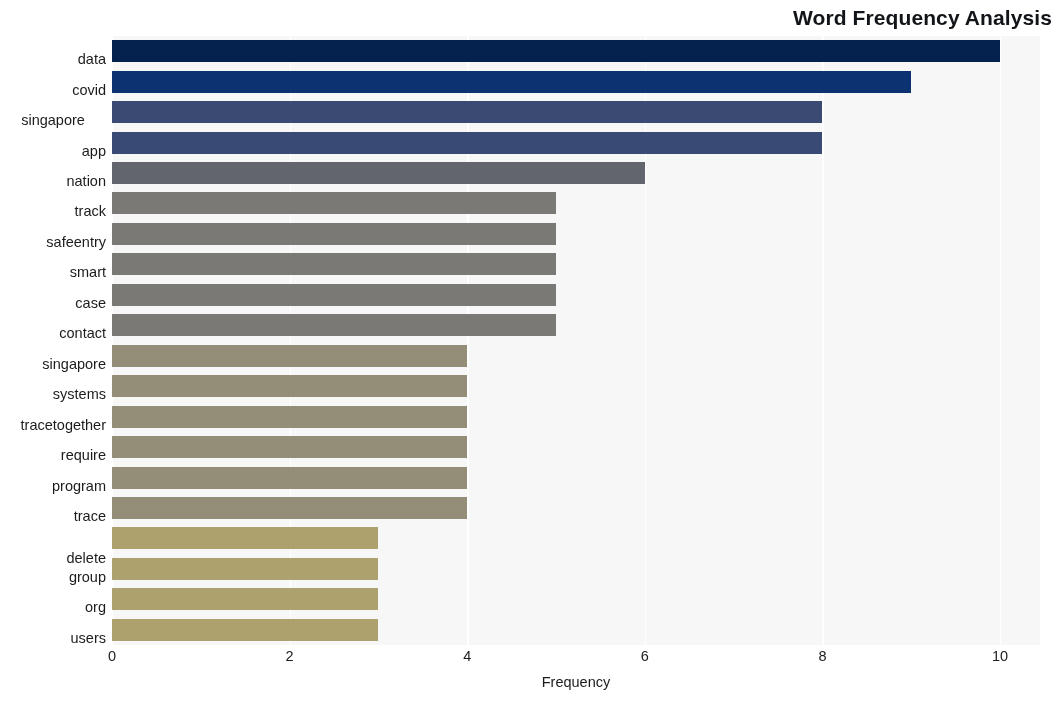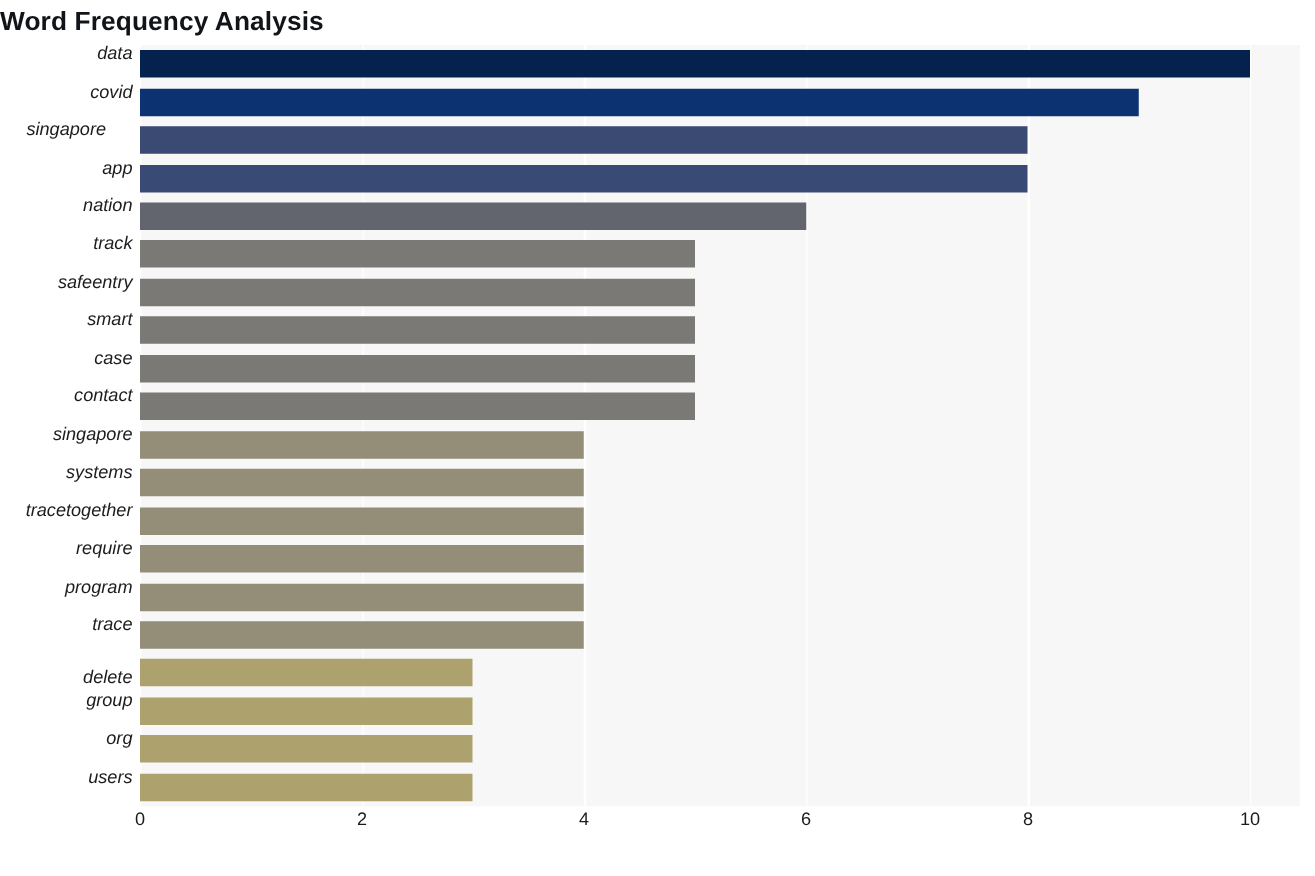--- a/index.html
+++ b/index.html
@@ -17,21 +17,21 @@
     position: relative;
     width: 1052px;
     height: 701px;
     background: #ffffff;
   }
   .chart-title {
     position: absolute;
     left: 0;
     top: 6px;
     width: 1052px;
-    text-align: left;
+    text-align: right;
     font-size: 21px;
     font-weight: bold;
     color: #111418;
     letter-spacing: 0.1px;
   }
   
   .plot-area {
     position: absolute;
     left: 112px;
     top: 36px;
@@ -67,24 +67,23 @@
     height: 22px;
   }
   .bar {
     height: 100%;
     width: 100%;
   }
   
   .ylabels {
     position: absolute;
     left: 0;
-    top: 28px;
+    top: 44px;
     width: 106px;
     height: 609px;
-    font-style: italic;
   }
   .ytick-label {
     position: absolute;
     right: 0;
     width: 106px;
     text-align: right;
     font-size: 14.5px;
     color: #1c1c1c;
     line-height: 22px;
     height: 22px;
@@ -222,14 +221,15 @@
 
   <div class="xlabels">
       <div class="xtick-label" style="left: 0px;">0</div>
       <div class="xtick-label" style="left: 177.608px;">2</div>
       <div class="xtick-label" style="left: 355.215px;">4</div>
       <div class="xtick-label" style="left: 532.823px;">6</div>
       <div class="xtick-label" style="left: 710.431px;">8</div>
       <div class="xtick-label" style="left: 888.038px;">10</div>
     </div>
 
+  <div class="xaxis-title">Frequency</div>
 
 </div>
 
 </body></html>

